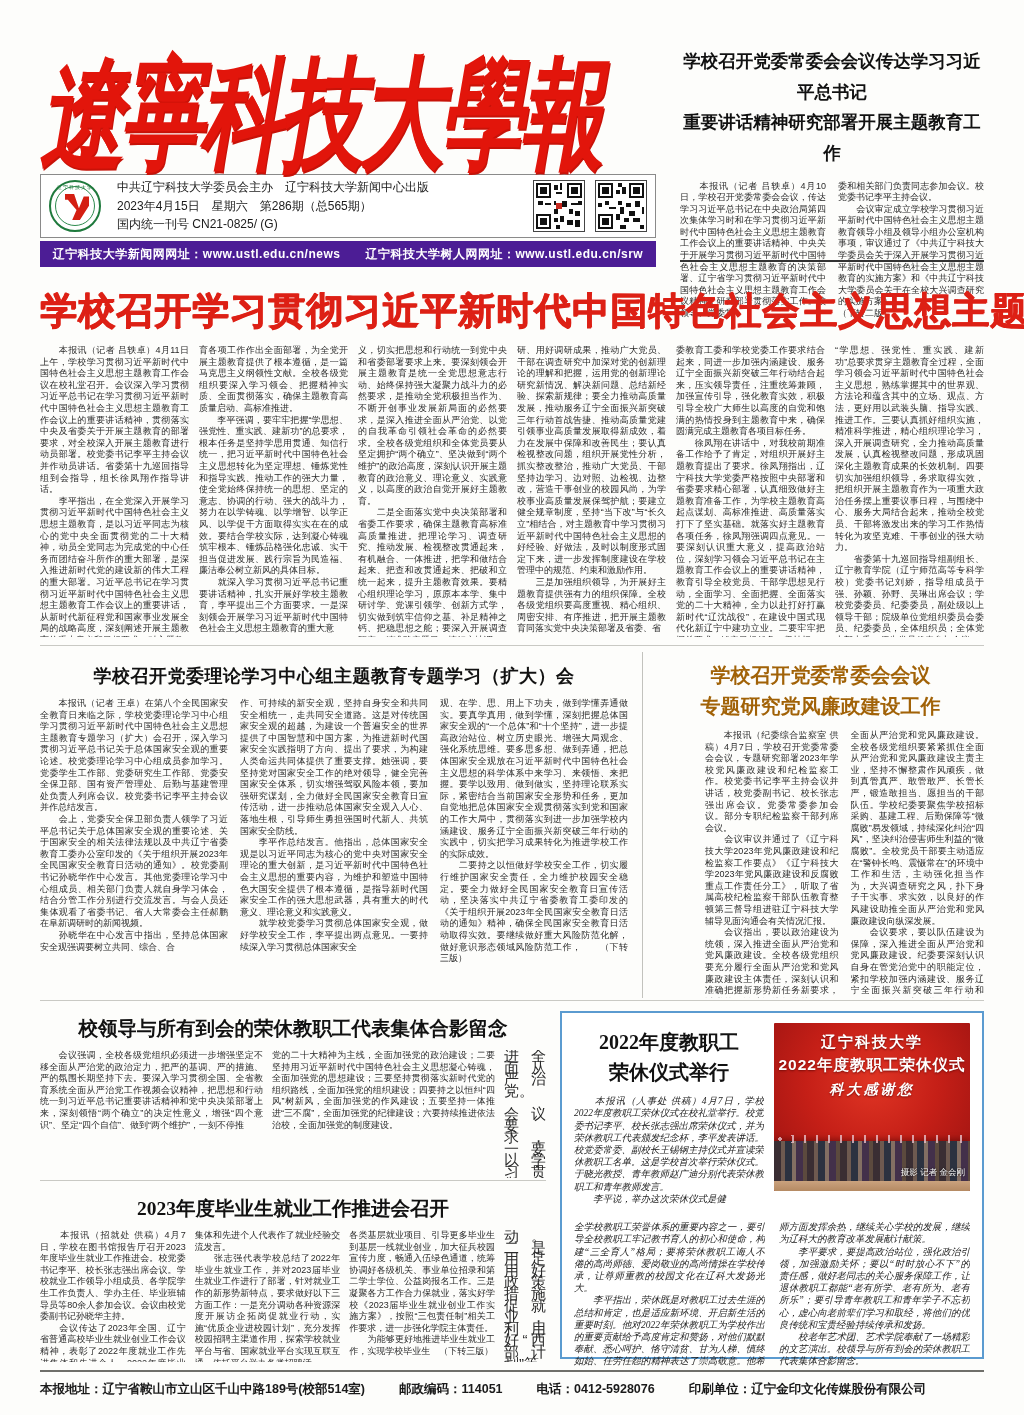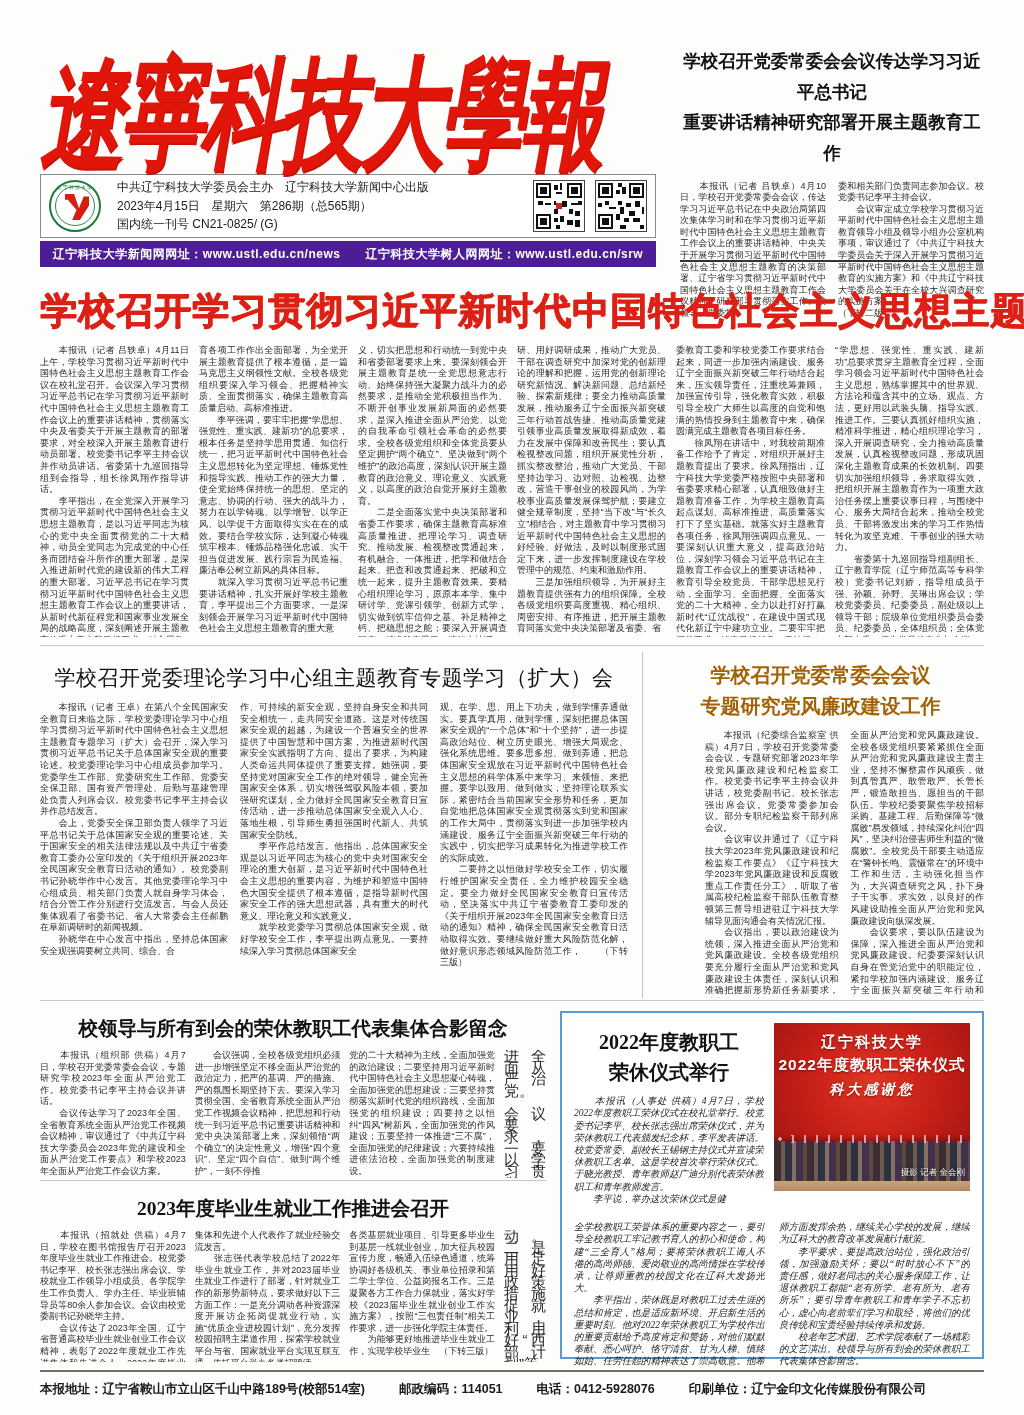--- a/index.html
+++ b/index.html
@@ -40,21 +40,21 @@
   .main-cols { display:flex; gap:10px; height:292px; overflow:hidden; margin-bottom:8px; }
   .main-cols .smallcol { height:292px; }
 
   .hr-light { border:0; border-top:1px solid #c9c9c4; margin:2px 0 6px 0; }
 
   
   .mid { display:flex; margin-top:4px; }
   .mid-left { width:602px; flex:0 0 602px; padding-right:14px; }
   .v-div { width:1px; background:#c2c2bd; }
   .mid-right { flex:1; padding-left:14px; }
-  .sec-title { font-weight:normal; font-size:21px; text-align:center; color:#111; padding:12px 0 10px 0; letter-spacing:.5px; }
+  .sec-title { font-weight:bold; font-size:18px; text-align:center; color:#111; padding:12px 0 10px 0; letter-spacing:.5px; }
   .sec-title-2l { font-weight:bold; font-size:20px; line-height:1.55; text-align:center; color:#a16207; padding:8px 0 8px 0; }
   .mid-left .colrow { display:flex; gap:12px; height:278px; overflow:hidden; }
   .mid-left .smallcol { height:278px; }
   .mid-right .colrow { display:flex; gap:12px; height:268px; overflow:hidden;margin-left:48px; }
   .mid-right .smallcol { height:268px; }
 
   
   .bottom { display:flex; gap:14px; margin-top:10px; }
   .bot-left { width:506px; flex:0 0 506px; }
   .serif-title { font-family:"Liberation Serif",serif; font-weight:bold; font-size:19.5px; text-align:center; color:#111; padding:4px 0 8px 0; }
@@ -253,22 +253,20 @@
     </div>
   </div>
 
   <hr class="hr-light">
 
   <div class="bottom">
     <div class="bot-left">
       <div class="art-a">
         <div class="serif-title">校领导与所有到会的荣休教职工代表集体合影留念</div>
         <div class="bot-row">
-          <div class="smallcol">　　本报讯（组织部 供稿）4月7日，学校召开党委常委会会议，专题研究学校2023年全面从严治党工作。校党委书记李平主持会议并讲话。
-　　会议传达学习了2023年全国、全省教育系统全面从严治党工作视频会议精神，审议通过了《中共辽宁科技大学委员会2023年党的建设和全面从严治党工作要点》和学校2023年全面从严治党工作会议方案。</div>
           <div class="smallcol">　　会议强调，全校各级党组织必须进一步增强坚定不移全面从严治党的政治定力，把严的基调、严的措施、严的氛围长期坚持下去。要深入学习贯彻全国、全省教育系统全面从严治党工作视频会议精神，把思想和行动统一到习近平总书记重要讲话精神和党中央决策部署上来，深刻领悟“两个确立”的决定性意义，增强“四个意识”、坚定“四个自信”、做到“两个维护”，一刻不停推</div>
           <div class="smallcol">党的二十大精神为主线，全面加强党的政治建设；二要坚持用习近平新时代中国特色社会主义思想凝心铸魂，全面加强党的思想建设；三要坚持贯彻落实新时代党的组织路线，全面加强党的组织建设；四要持之以恒纠“四风”树新风，全面加强党的作风建设；五要坚持一体推进“三不腐”，全面加强党的纪律建设；六要持续推进依法治校，全面加强党的制度建设。</div>
           <div class="wrapcol">进全面从严治党。
 　　会议要求，一要以学习贯彻</div>
         </div>
       </div>
       <hr class="hr-light">
       <div class="art-b">
         <div class="serif-title">2023年度毕业生就业工作推进会召开</div>
         <div class="bot-row">

